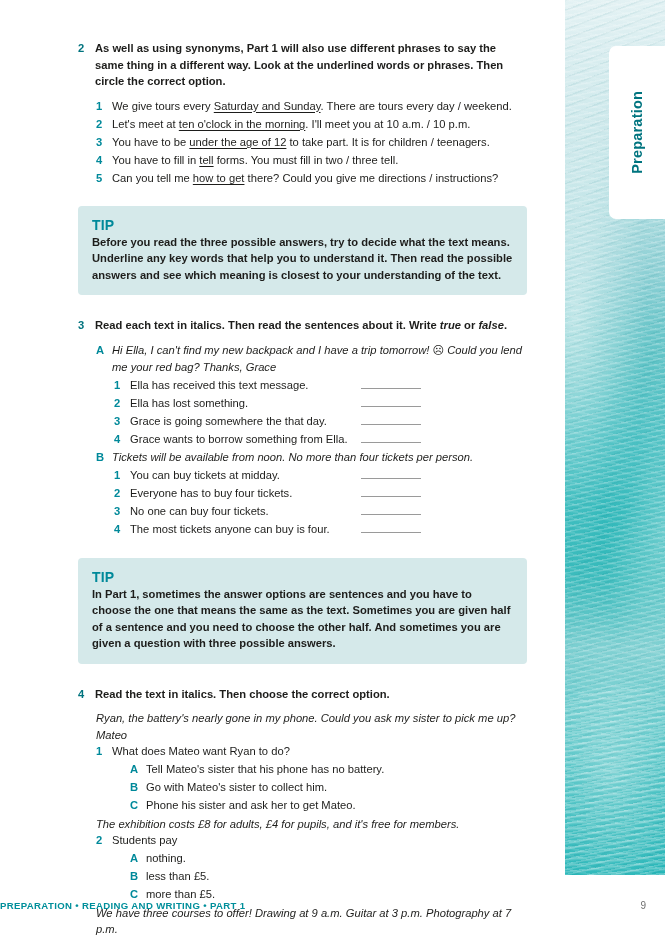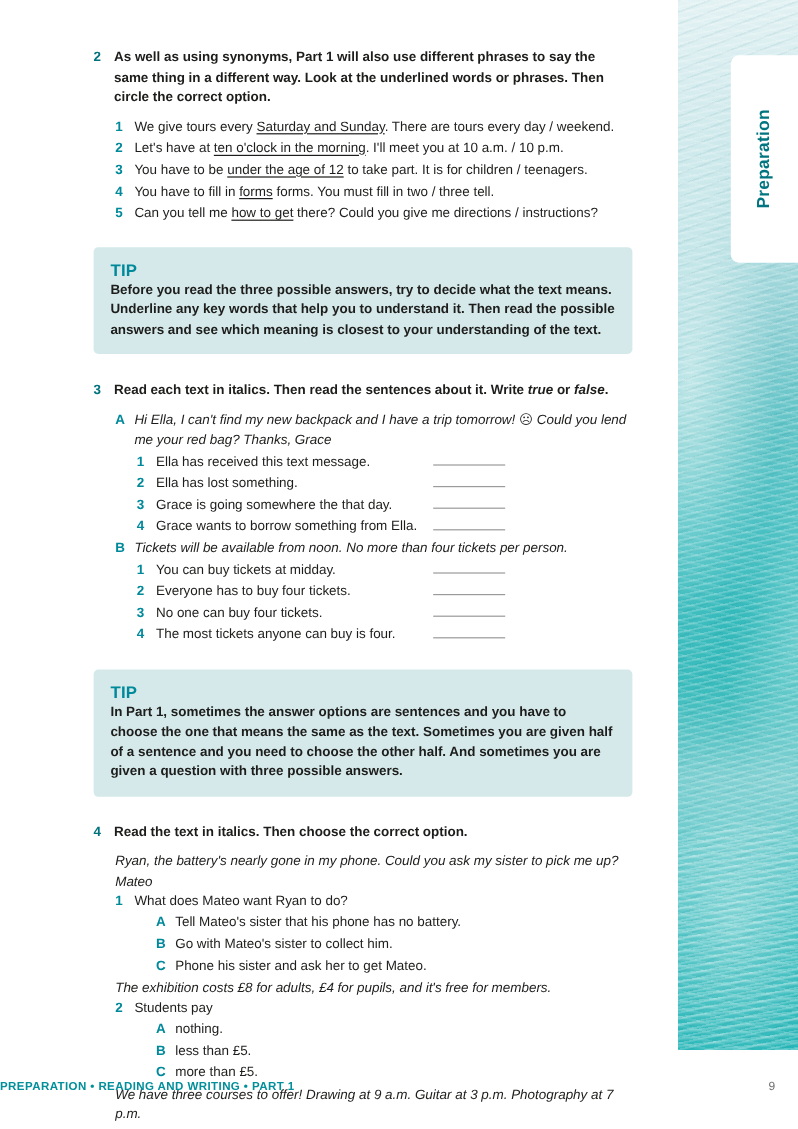--- a/index.html
+++ b/index.html
@@ -270,29 +270,29 @@
       <div class="ex-instr">As well as using synonyms, Part 1 will also use different phrases to say the same thing in a different way. Look at the underlined words or phrases. Then circle the correct option.</div>
     </div>
     <div class="sp-6"></div>
     <ul class="items lvl1" id="ex2-items">
         <li class="item">
           <span class="marker">1</span>
           <span class="body"><span>We give tours every </span><span class="u">Saturday and Sunday</span><span>. There are tours every </span><span class="b">day / weekend</span><span>.</span></span>
         </li>
         <li class="item">
           <span class="marker">2</span>
-          <span class="body"><span>Let's have at </span><span class="u">ten o'clock in the morning</span><span>. I'll meet you at </span><span class="b">10 a.m. / 10 p.m.</span></span>
+          <span class="body"><span>Let's meet at </span><span class="u">ten o'clock in the morning</span><span>. I'll meet you at </span><span class="b">10 a.m. / 10 p.m.</span></span>
         </li>
         <li class="item">
           <span class="marker">3</span>
           <span class="body"><span>You have to be </span><span class="u">under the age of 12</span><span> to take part. It is for </span><span class="b">children / teenagers</span><span>.</span></span>
         </li>
         <li class="item">
           <span class="marker">4</span>
-          <span class="body"><span>You have to fill in </span><span class="u">forms</span><span> forms. You must fill in </span><span class="b">two / three</span><span> tell.</span></span>
+          <span class="body"><span>You have to fill in </span><span class="u">tell</span><span> forms. You must fill in </span><span class="b">two / three</span><span> tell.</span></span>
         </li>
         <li class="item">
           <span class="marker">5</span>
           <span class="body"><span>Can you tell me </span><span class="u">how to get</span><span> there? Could you give me </span><span class="b">directions / instructions</span><span>?</span></span>
         </li>
       </ul>
   </div>
 
   <div class="sp-18"></div>
 

